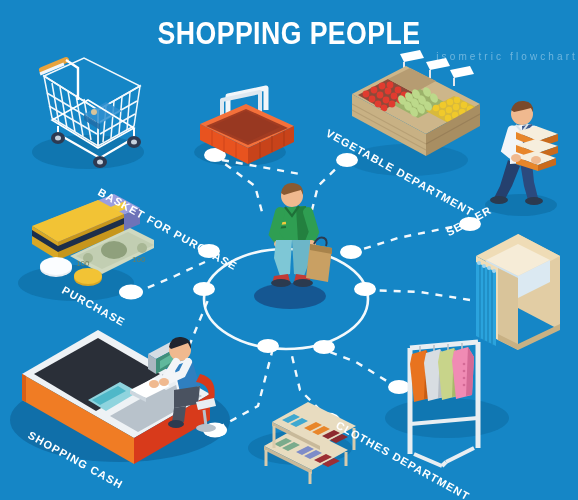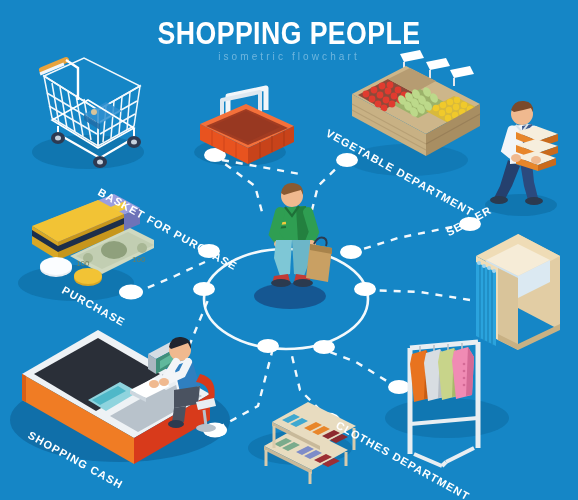--- a/index.html
+++ b/index.html
@@ -26,21 +26,21 @@
     font-family: "Liberation Sans Narrow", "Liberation Sans", sans-serif;
     font-weight: bold;
     font-size: 31px;
     letter-spacing: 0.5px;
     transform: scaleX(0.86);
   }
   .subtitle {
     position: absolute;
     left: 0; right: 0;
     top: 51px;
-    text-align: center;
+    text-align: right;
     color: #6fb6de;
     font-size: 10px;
     letter-spacing: 3.1px;
   }
   .label {
     position: absolute;
     color: #ffffff;
     font-family: "Liberation Sans Narrow", "Liberation Sans", sans-serif;
     font-weight: bold;
     font-size: 11px;

